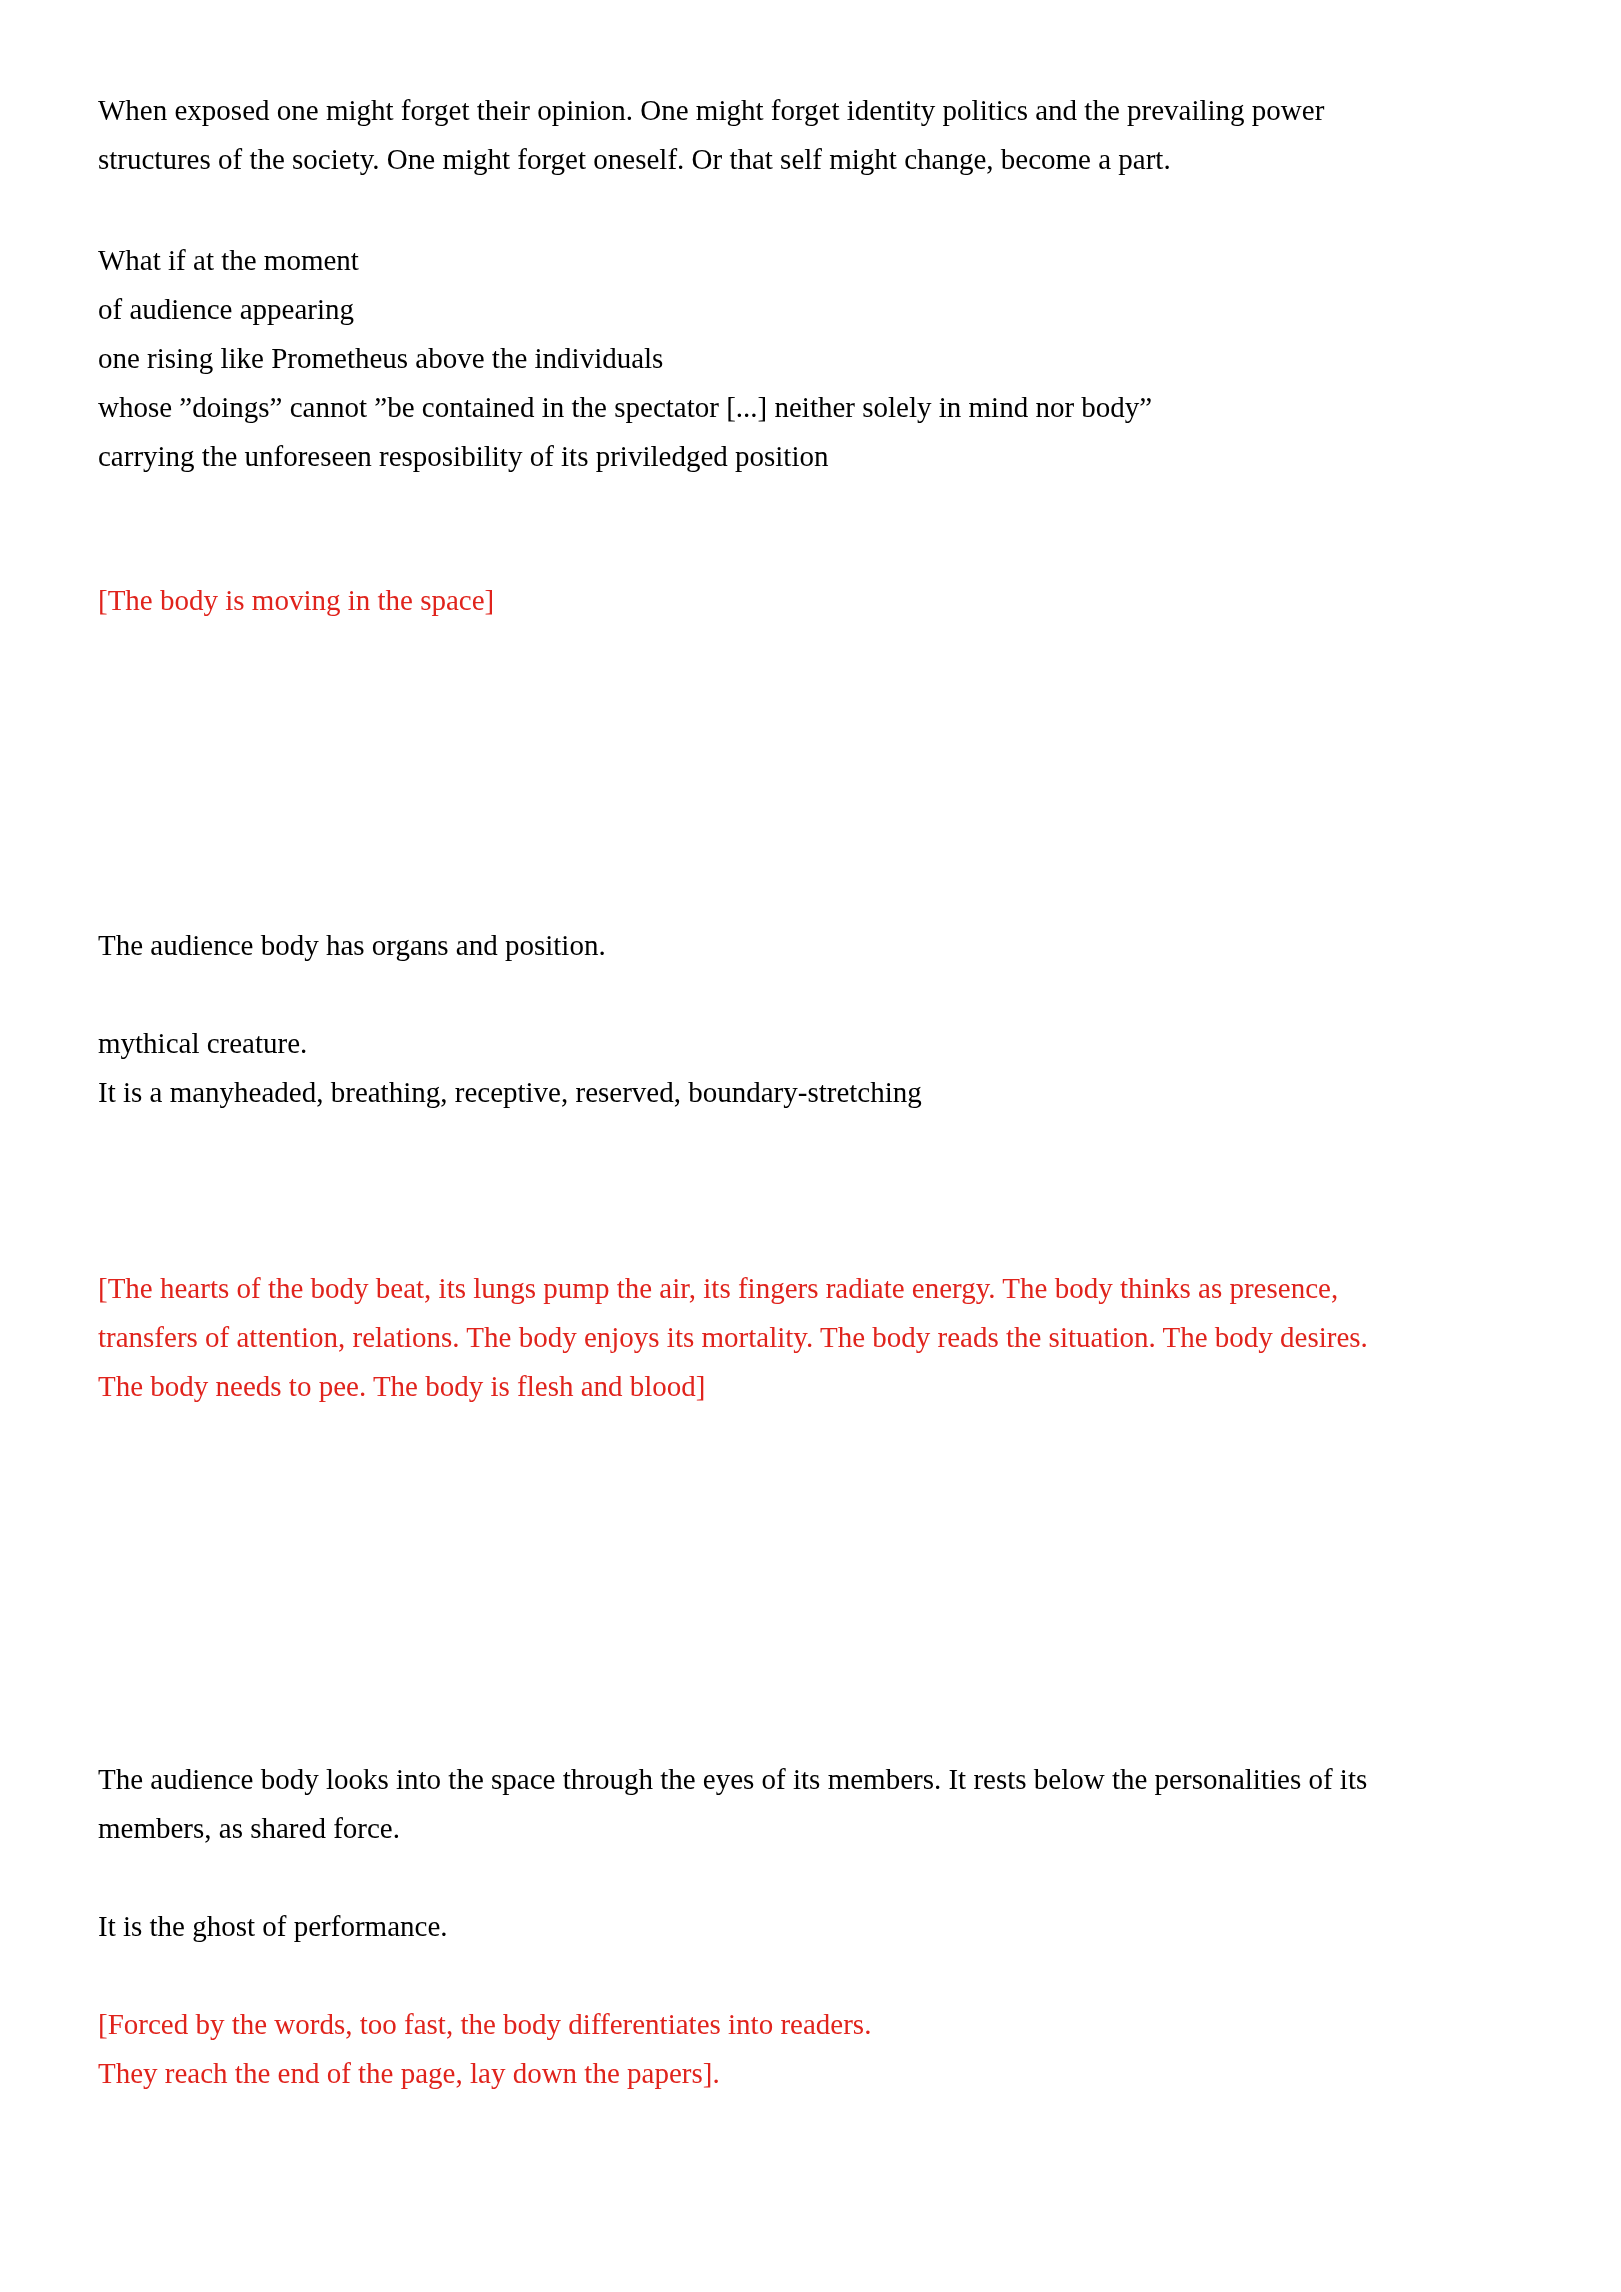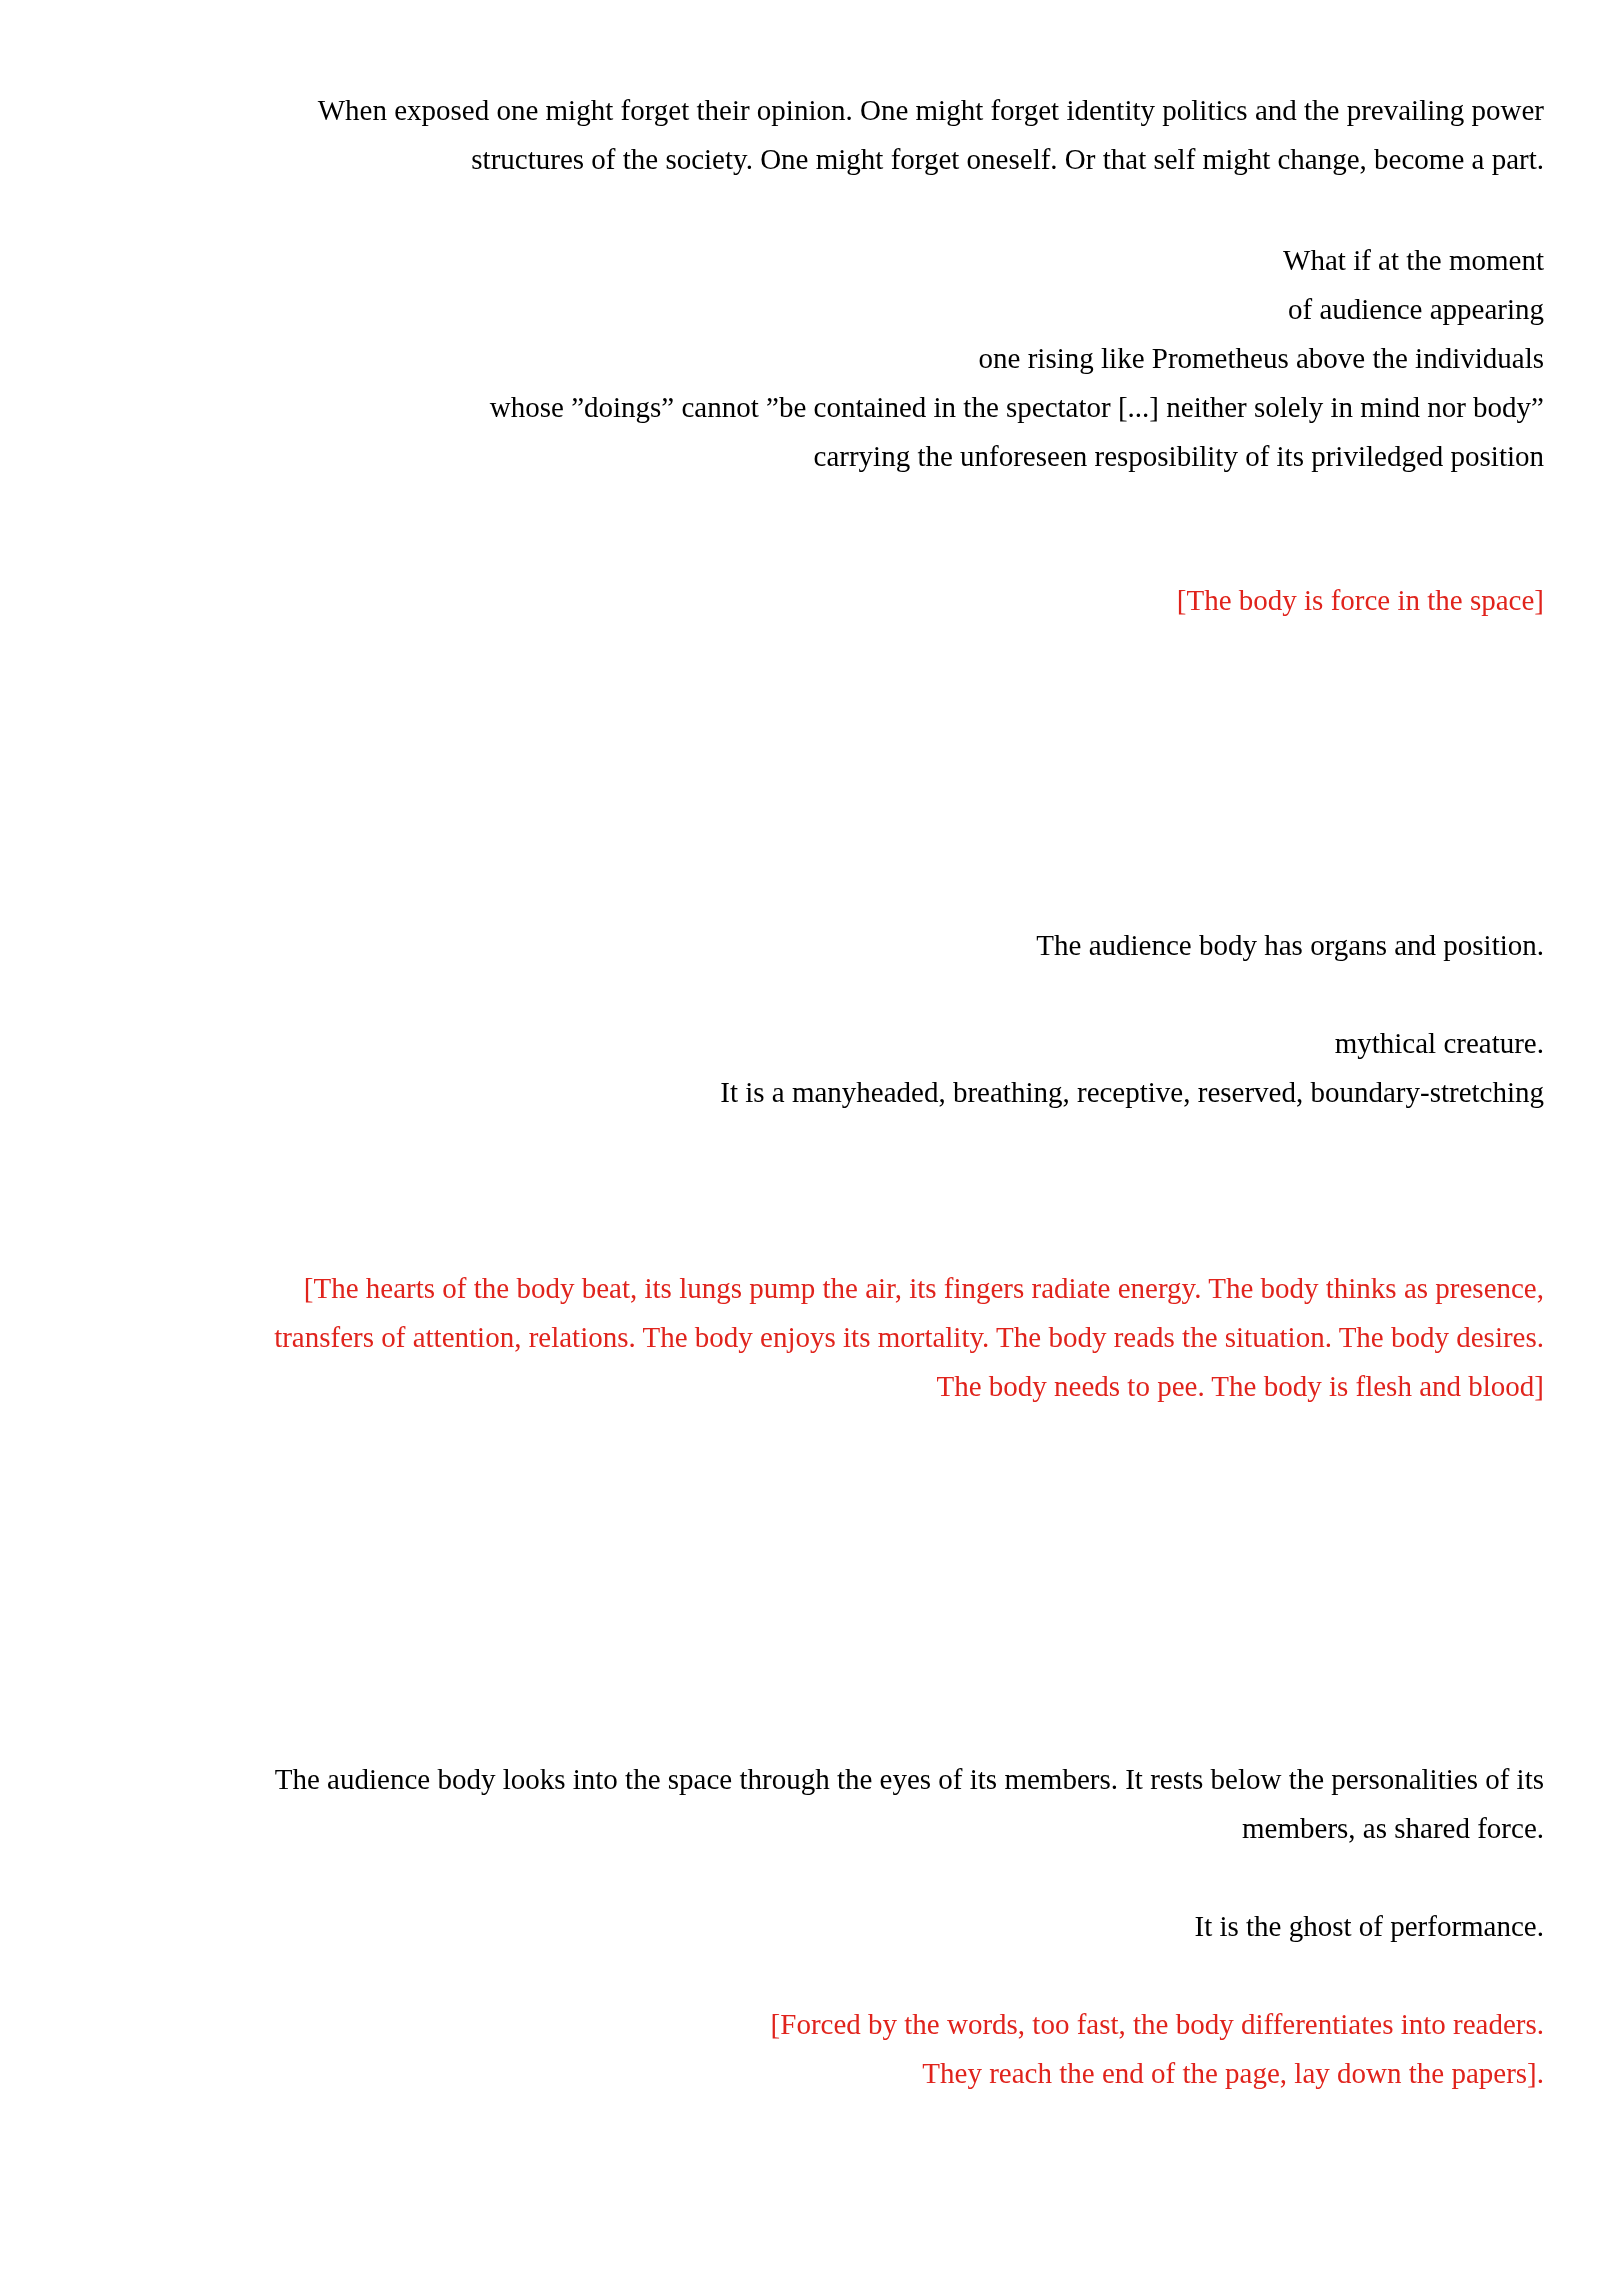--- a/index.html
+++ b/index.html
@@ -19,42 +19,42 @@
     line-height:49px;
     overflow:hidden;
   }
   .block{
     position:absolute;
     left:98px;
     width:1446px;
   }
   .red{color:var(--red);}
   .it{}
-  .line{white-space:pre-wrap;text-align:right;}
+  .line{white-space:pre-wrap;}
 </style>
 </head>
 <body>
 
 <div class="page">
 
   <div class="block" style="top:86px">
     <div class="line">When exposed one might forget their opinion. One might forget identity politics and the prevailing power</div>
     <div class="line">structures of the society. One might forget oneself. Or that self might change, become a part.</div>
   </div>
 
   <div class="block" style="top:236px">
     <div class="line">What if at the moment</div>
     <div class="line">of audience appearing</div>
     <div class="line">one rising like Prometheus above the individuals</div>
     <div class="line"><span>whose </span><span class="it">”doings”</span><span> cannot </span><span class="it">”be contained in the spectator [...] neither solely in mind nor body”</span></div>
     <div class="line">carrying the unforeseen resposibility of its priviledged position</div>
   </div>
 
   <div class="block red" style="top:576px">
-    <div class="line">[The body is force in the space]</div>
+    <div class="line">[The body is moving in the space]</div>
   </div>
 
   <div class="block" style="top:921px">
     <div class="line">The audience body has organs and position.</div>
   </div>
 
   <div class="block" style="top:1019px">
     <div class="line">mythical creature.</div>
     <div class="line">It is a manyheaded, breathing, receptive, reserved, boundary-stretching</div>
   </div>

